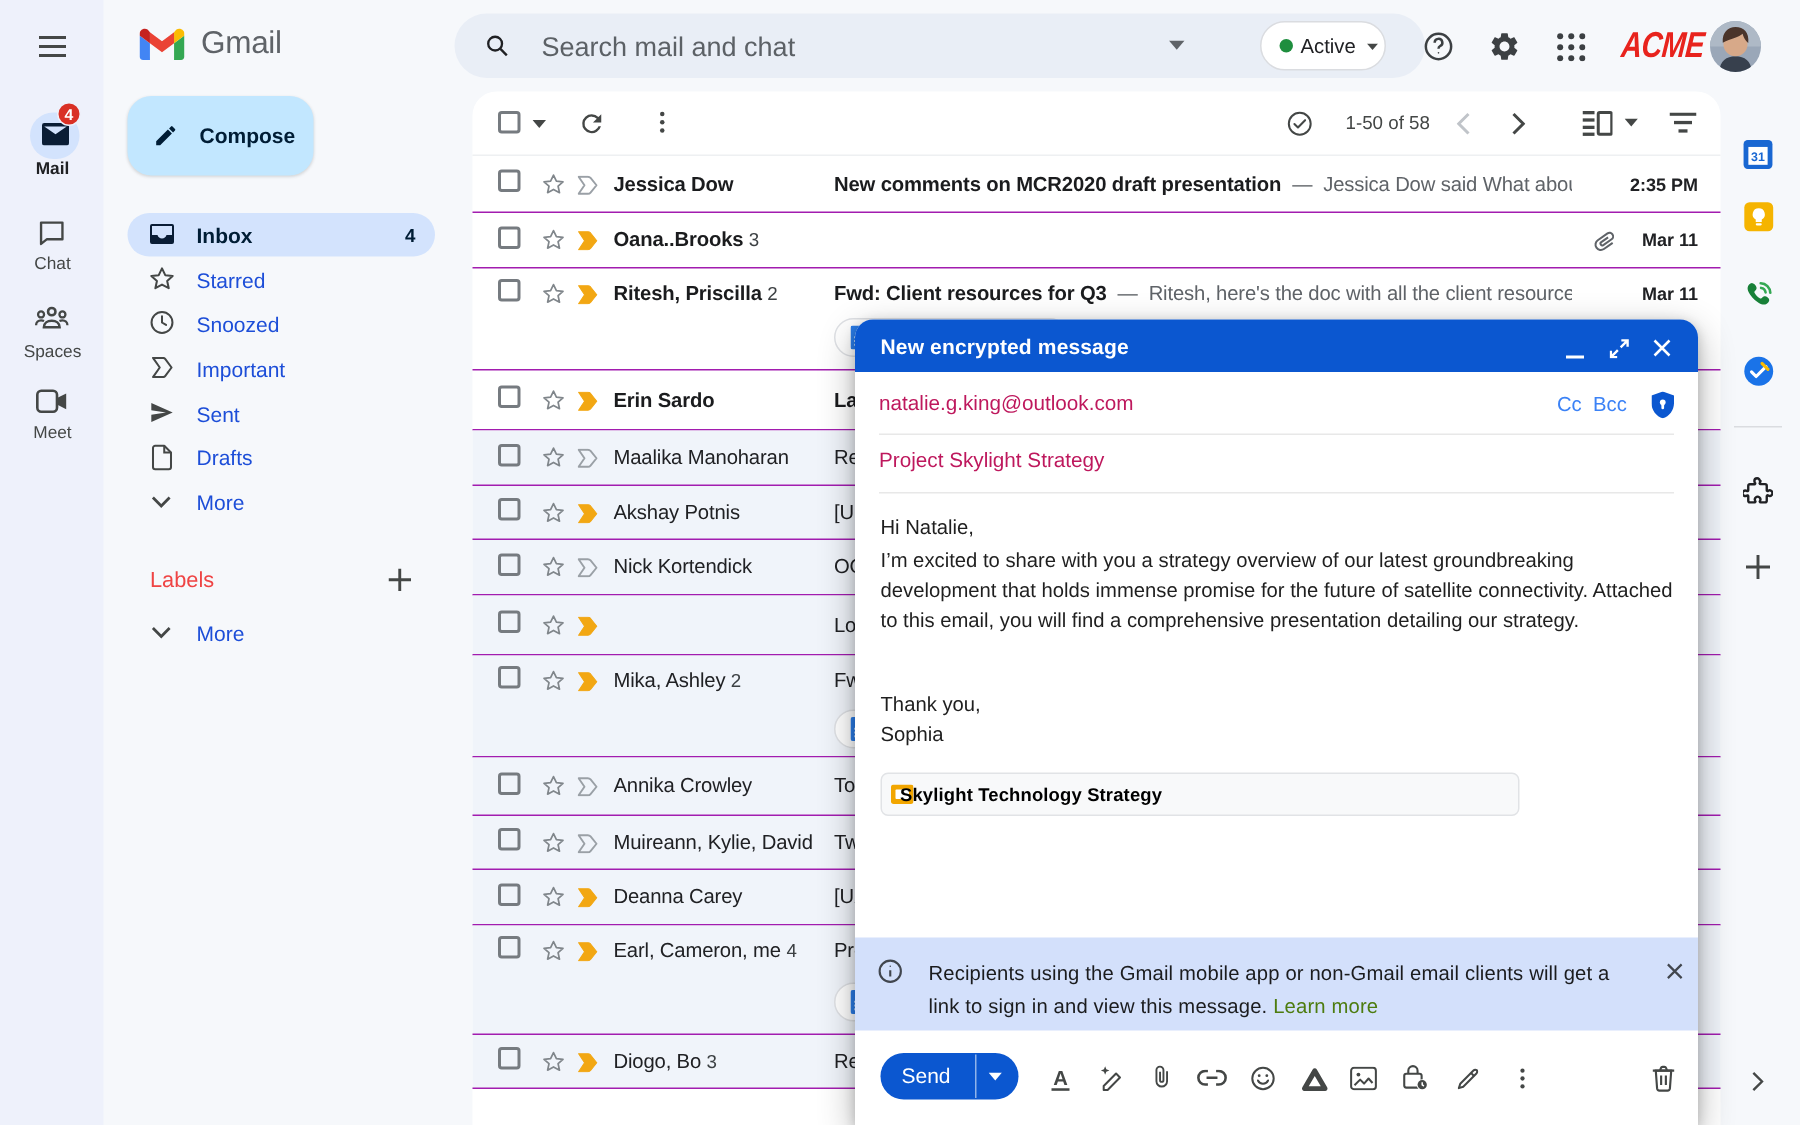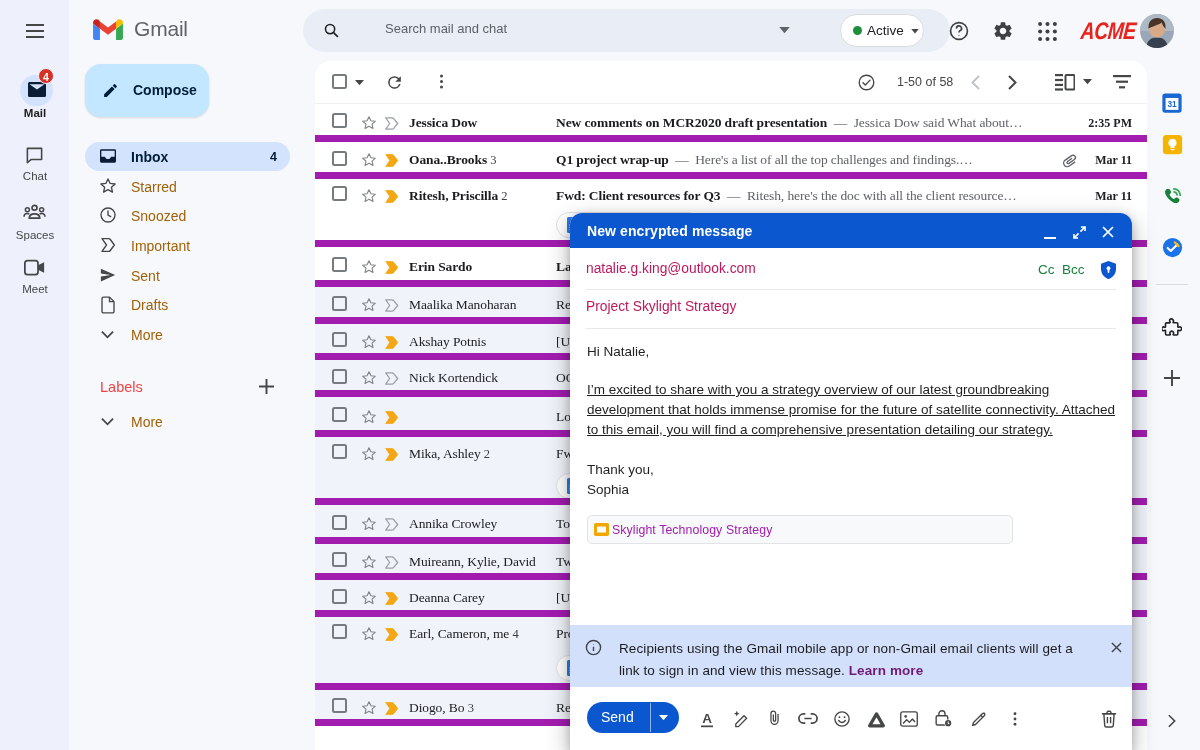--- a/index.html
+++ b/index.html
@@ -3,41 +3,41 @@
 <meta charset="utf-8">
 <style>
   * { margin:0; padding:0; box-sizing:border-box; }
   html,body { width:1200px; height:750px; overflow:hidden; }
   body { font-family:"Liberation Sans", sans-serif; background:#f6f8fb; position:relative; color:#202124; }
   .abs { position:absolute; }
   svg { display:block; }
 
   
   .searchbar { left:303px; top:9px; width:647px; height:43px; background:#e9eef6; border-radius:22px; }
-  .searchtxt { left:361px; top:21px; font-size:13px; color:#5c6166;margin-left:24px; }
+  .searchtxt { left:361px; top:21px; font-size:18px; color:#5c6166; }
   .activechip { left:840px; top:14px; width:84px; height:33px; background:#fff; border:1px solid #dadce0; border-radius:17px; }
   .acme { left:1081px; top:17px; font-size:24px; font-weight:bold; font-style:italic; color:#e8231d; letter-spacing:-.5px; transform:scaleX(.8) skewX(-6deg); transform-origin:left center; }
 
   
   .railchip { left:20px; top:75px; width:33px; height:31px; background:#d3e3fd; border-radius:16px; }
   .raillabel { font-size:11.5px; color:#202124; width:70px; text-align:center; left:0; }
   .badge { left:38px; top:68px; min-width:16px; height:16px; background:#d93025; border-radius:8px; color:#fff; font-size:10.5px; font-weight:bold; text-align:center; line-height:16px; padding:0 4px; border:1px solid #eef1fb; }
 
   
   .compose { left:85px; top:64px; width:124px; height:53px; background:#c2e7ff; border-radius:16px; box-shadow:0 1px 2px rgba(60,64,67,.18); }
   .composetxt { left:133px; top:82px; font-size:14px; font-weight:bold; color:#001d35; }
   .navrow { left:85px; width:205px; height:29px; border-radius:15px; }
   .navsel { background:#d3e3fd; }
-  .navtxt { left:131px; font-size:14px; color:#a16207; }
+  .navtxt { left:131px; font-size:14px; color:#1d4ed8; }
   .navnum { right:12px; font-size:12.5px; color:#202124; }
 
   
   .card { left:315px; top:61px; width:832px; height:689px; background:#fff; border-radius:16px 16px 0 0; }
 
-  .row { position:absolute; left:0; width:832px; border-bottom:7px solid #a21caf; overflow:hidden;font-family:Liberation Serif, serif; }
+  .row { position:absolute; left:0; width:832px; border-bottom:1px solid #a21caf; overflow:hidden; }
   .rowread { background:#f0f4fa; }
   .cb { position:absolute; left:17px; width:15px; height:15px; border:2px solid #767b80; border-radius:2.5px; }
   .sender { position:absolute; left:94px; font-size:13.5px; letter-spacing:-.1px; width:136px; white-space:nowrap; overflow:hidden; }
   .subj { position:absolute; left:241px; font-size:13.5px; letter-spacing:-.1px; white-space:nowrap; width:492px; overflow:hidden; }
   .bold { font-weight:bold; color:#1b1c1e; }
   .snip { color:#5f6368; font-weight:normal; }
   .dt { position:absolute; right:15px; font-size:12px; font-weight:bold; }
   .cnt { font-weight:normal; font-size:12.5px; color:#3c4043; }
 
   .chip { position:absolute; left:241px; height:26px; background:#fff; border:1px solid #dfe1e5; border-radius:13px; display:flex; align-items:center; padding:0 10px; font-size:12.5px; color:#3c4043; }
@@ -267,21 +267,20 @@
 </div>
 <div class="row" style="top:81px; height:37px;">
   <div class="cb" style="top:9px;"></div>
   <svg class="abs" style="left:46px; top:10px;" width="16" height="16" viewBox="0 0 24 24" fill="none" stroke="#80868b" stroke-width="1.7">
         <path d="M12 2.6l2.9 6 6.6.7-4.9 4.4 1.4 6.5L12 16.9l-5.9 3.3 1.4-6.5-5-4.4 6.6-.7z" stroke-linejoin="round"></path>
       </svg>
   <svg class="abs" style="left:70px; top:12px;" width="15" height="13" viewBox="0 0 20 17" fill="#f2a713">
         <path d="M1 .5h8.2c.9 0 1.8.4 2.4 1.1l5.5 6.9-5.5 6.9a3 3 0 0 1-2.4 1.1H1l5.3-8z" stroke="#f2a713" stroke-width="1" stroke-linejoin="round"></path>
       </svg>
   <div class="sender bold" style="top:10px;">Oana..Brooks <span class="cnt">3</span></div>
-  <div class="subj" style="top:10px;"><span class="bold">Q1 project wrap-up</span> <span class="snip">&nbsp;—&nbsp; Here's a list of all the top challenges and findings.…</span></div>
   <svg class="abs" style="left:745px; top:10px;" width="19" height="19" viewBox="0 0 24 24" fill="none" stroke="#5f6368" stroke-width="1.7" transform="rotate(55)">
         <path d="M16.5 6.5v9a4.5 4.5 0 0 1-9 0v-10a3 3 0 0 1 6 0v8.5a1.5 1.5 0 0 1-3 0V7"></path>
       </svg>
   <div class="dt" style="top:11px;">Mar 11</div>
 </div>
 <div class="row" style="top:118px; height:68px;">
   <div class="cb" style="top:7px;"></div>
   <svg class="abs" style="left:46px; top:9px;" width="16" height="16" viewBox="0 0 24 24" fill="none" stroke="#80868b" stroke-width="1.7">
         <path d="M12 2.6l2.9 6 6.6.7-4.9 4.4 1.4 6.5L12 16.9l-5.9 3.3 1.4-6.5-5-4.4 6.6-.7z" stroke-linejoin="round"></path>
       </svg>
@@ -481,50 +480,50 @@
   <div class="abs dheadtxt">New encrypted message</div>
   <div class="abs" style="left:474px; top:24px; width:12px; height:2px; background:#fff;"></div>
   <svg class="abs" style="left:503px; top:13px;" width="13" height="13" viewBox="0 0 14 14" fill="none" stroke="#fff" stroke-width="1.7">
       <path d="M8.5 1h4.5v4.5M13 1L8 6M5.5 13H1V8.5M1 13l5-5"></path>
     </svg>
   <svg class="abs" style="left:532px; top:13px;" width="12" height="12" viewBox="0 0 12 12" stroke="#fff" stroke-width="1.7">
       <path d="M1 1l10 10M11 1L1 11"></path>
     </svg>
 
   <div class="abs dfield" style="top:48px;">natalie.g.king@outlook.com</div>
-  <div class="abs" style="left:468px; top:49px; font-size:13.5px; color:#15803d;">Cc&nbsp;&nbsp;Bcc</div>
+  <div class="abs" style="left:468px; top:49px; font-size:13.5px; color:#3b82f6;">Cc&nbsp;&nbsp;Bcc</div>
   <svg class="abs" style="left:531px; top:48px;" width="15" height="18" viewBox="0 0 15 18">
       <path d="M7.5 0L15 2.7v5.2c0 4.6-3.2 8.9-7.5 10-4.3-1.1-7.5-5.4-7.5-10V2.7z" fill="#0b57d0"></path>
       <circle cx="7.5" cy="7.2" r="1.9" fill="#fff"></circle>
       <rect x="6.6" y="8.3" width="1.8" height="3.6" rx=".9" fill="#fff"></rect>
     </svg>
   <div class="abs ddiv" style="top:76px;"></div>
 
   <div class="abs dfield" style="top:86px;">Project Skylight Strategy</div>
   <div class="abs ddiv" style="top:115px;"></div>
 
   <div class="abs dbody" style="top:129px;">Hi Natalie,</div>
-  <div class="abs dbody" style="top:167px;text-decoration:underline;">I’m excited to share with you a strategy overview of our latest groundbreaking<br>development that holds immense promise for the future of satellite connectivity. Attached<br>to this email, you will find a comprehensive presentation detailing our strategy.</div>
+  <div class="abs dbody" style="top:151px;">I’m excited to share with you a strategy overview of our latest groundbreaking<br>development that holds immense promise for the future of satellite connectivity. Attached<br>to this email, you will find a comprehensive presentation detailing our strategy.</div>
   <div class="abs dbody" style="top:247px;">Thank you,<br>Sophia</div>
 
   <div class="abs attach">
     <svg class="abs" style="left:6px; top:7px;" width="15" height="13" viewBox="0 0 15 13">
         <rect x="0" y="0" width="15" height="13" rx="1.8" fill="#f2a600"></rect>
         <rect x="3" y="3.4" width="9" height="6.2" rx=".6" fill="#fff"></rect>
       </svg>
-    <div class="abs" style="left:24px; top:7px; font-size:12.3px; font-weight:normal; color:#a21caf; letter-spacing:.1px;">Skylight Technology Strategy</div>
+    <div class="abs" style="left:12px; top:7px; font-size:12.3px; font-weight:bold; color:#000000; letter-spacing:.1px;">Skylight Technology Strategy</div>
   </div>
 
   <div class="abs banner">
     <svg class="abs" style="left:15px; top:14px;" width="17" height="17" viewBox="0 0 24 24" fill="none" stroke="#41464e" stroke-width="2">
         <circle cx="12" cy="12" r="10"></circle>
         <line x1="12" y1="11" x2="12" y2="17"></line>
         <circle cx="12" cy="7.4" r="0.7" fill="#41464e" stroke="none"></circle>
       </svg>
-    <div class="abs bannertxt">Recipients using the Gmail mobile app or non-Gmail email clients will get a<br>link to sign in and view this message. <span style="color:#701a75; font-weight:bold;">Learn more</span></div>
+    <div class="abs bannertxt">Recipients using the Gmail mobile app or non-Gmail email clients will get a<br>link to sign in and view this message. <span style="color:#4d7c0f; font-weight:normal;">Learn more</span></div>
     <svg class="abs" style="left:541px; top:17px;" width="11" height="11" viewBox="0 0 12 12" stroke="#41464e" stroke-width="1.6">
         <path d="M1 1l10 10M11 1L1 11"></path>
       </svg>
   </div>
 
   <div class="abs sendbtn"></div>
   <div class="abs" style="left:31px; top:496px; font-size:14px; font-weight:500; color:#fff;">Send</div>
   <div class="abs" style="left:80px; top:490px; width:1px; height:29px; background:rgba(255,255,255,.55);"></div>
   <svg class="abs" style="left:89px; top:502px;" width="9" height="6" viewBox="0 0 12 8" fill="#fff">
       <path d="M0 0h12L6 7z"></path>

